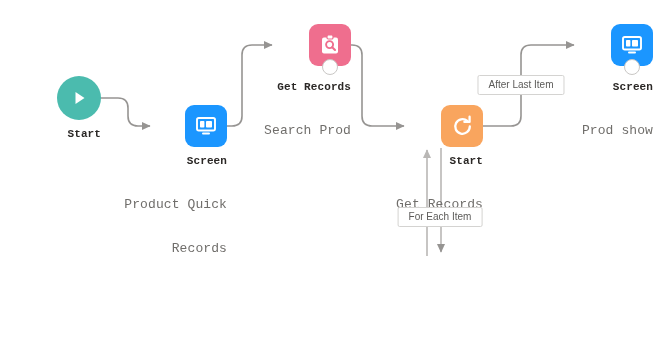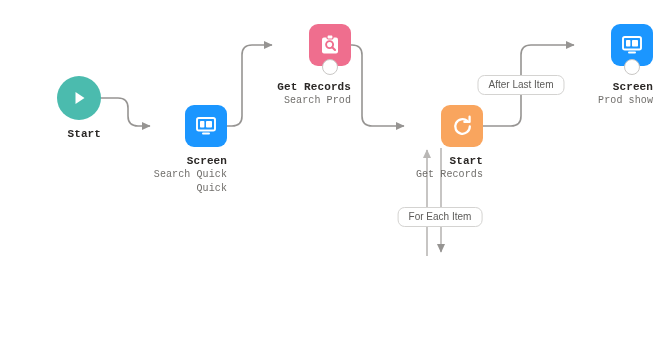--- a/index.html
+++ b/index.html
@@ -56,24 +56,25 @@
   }
   .node-title {
     margin-top: 7px;
     font-size: 11px;
     font-weight: bold;
     color: #2b2826;
     line-height: 14px;
     letter-spacing: .1px;
   }
   .node-sub {
-    font-size: 10px;
+    font-size: 13px;
     color: #706e6b;
     line-height: 14px;
     letter-spacing: .1px;
+    margin-top: 30px;
   }
   
   .knob {
     position: absolute;
     left: 50%;
     margin-left: -8px;
     bottom: -9px;
     width: 16px;
     height: 16px;
     border-radius: 50%;
@@ -81,21 +82,21 @@
     border: 1.5px solid #c9c7c5;
     box-sizing: border-box;
   }
 
   
   .badge {
     position: absolute;
     transform: translate(-50%, -50%);
     background: #ffffff;
     border: 1px solid #d4d3d1;
-    border-radius: 7px;
+    border-radius: 2px;
     padding: 3px 10px 4px 10px;
     font-size: 10px;
     color: #5b5a58;
     white-space: nowrap;
     z-index: 4;
     line-height: 11px;
   }
 </style>
 </head>
 <body>
@@ -142,22 +143,22 @@
       <div class="shape" style="background:#1B96FF;">
         <svg width="24" height="24" viewBox="0 0 24 24">
           <rect x="3" y="4" width="18" height="12.5" rx="1.8" fill="none" stroke="#ffffff" stroke-width="1.9"></rect>
           <rect x="6" y="7" width="4.4" height="6.5" rx="0.8" fill="#ffffff"></rect>
           <rect x="12" y="7" width="6" height="6.5" rx="0.8" fill="#ffffff"></rect>
           <rect x="8" y="18.4" width="8" height="2.1" rx="1" fill="#ffffff"></rect>
         </svg>
       </div>
     </div>
     <div class="node-title">Screen</div>
-    <div class="node-sub">Search Quick</div>
-    <div class="node-sub">Quick</div>
+    <div class="node-sub">Product Quick</div>
+    <div class="node-sub">Records</div>
   </div>
 
   <div class="node" style="left:302px; top:24px;">
     <div class="shape-wrap">
       <div class="shape" style="background:#EF6E8E;">
         <svg width="24" height="24" viewBox="0 0 24 24">
           <rect x="4" y="4.5" width="16" height="16" rx="2" fill="#ffffff"></rect>
           <rect x="9" y="2" width="6" height="4" rx="1.2" fill="#ffffff" stroke="#EF6E8E" stroke-width="1.2"></rect>
           <circle cx="11.6" cy="11.6" r="3.5" fill="none" stroke="#EF6E8E" stroke-width="1.9"></circle>
           <line x1="14.2" y1="14.2" x2="17" y2="17" stroke="#EF6E8E" stroke-width="2.1" stroke-linecap="round"></line>

